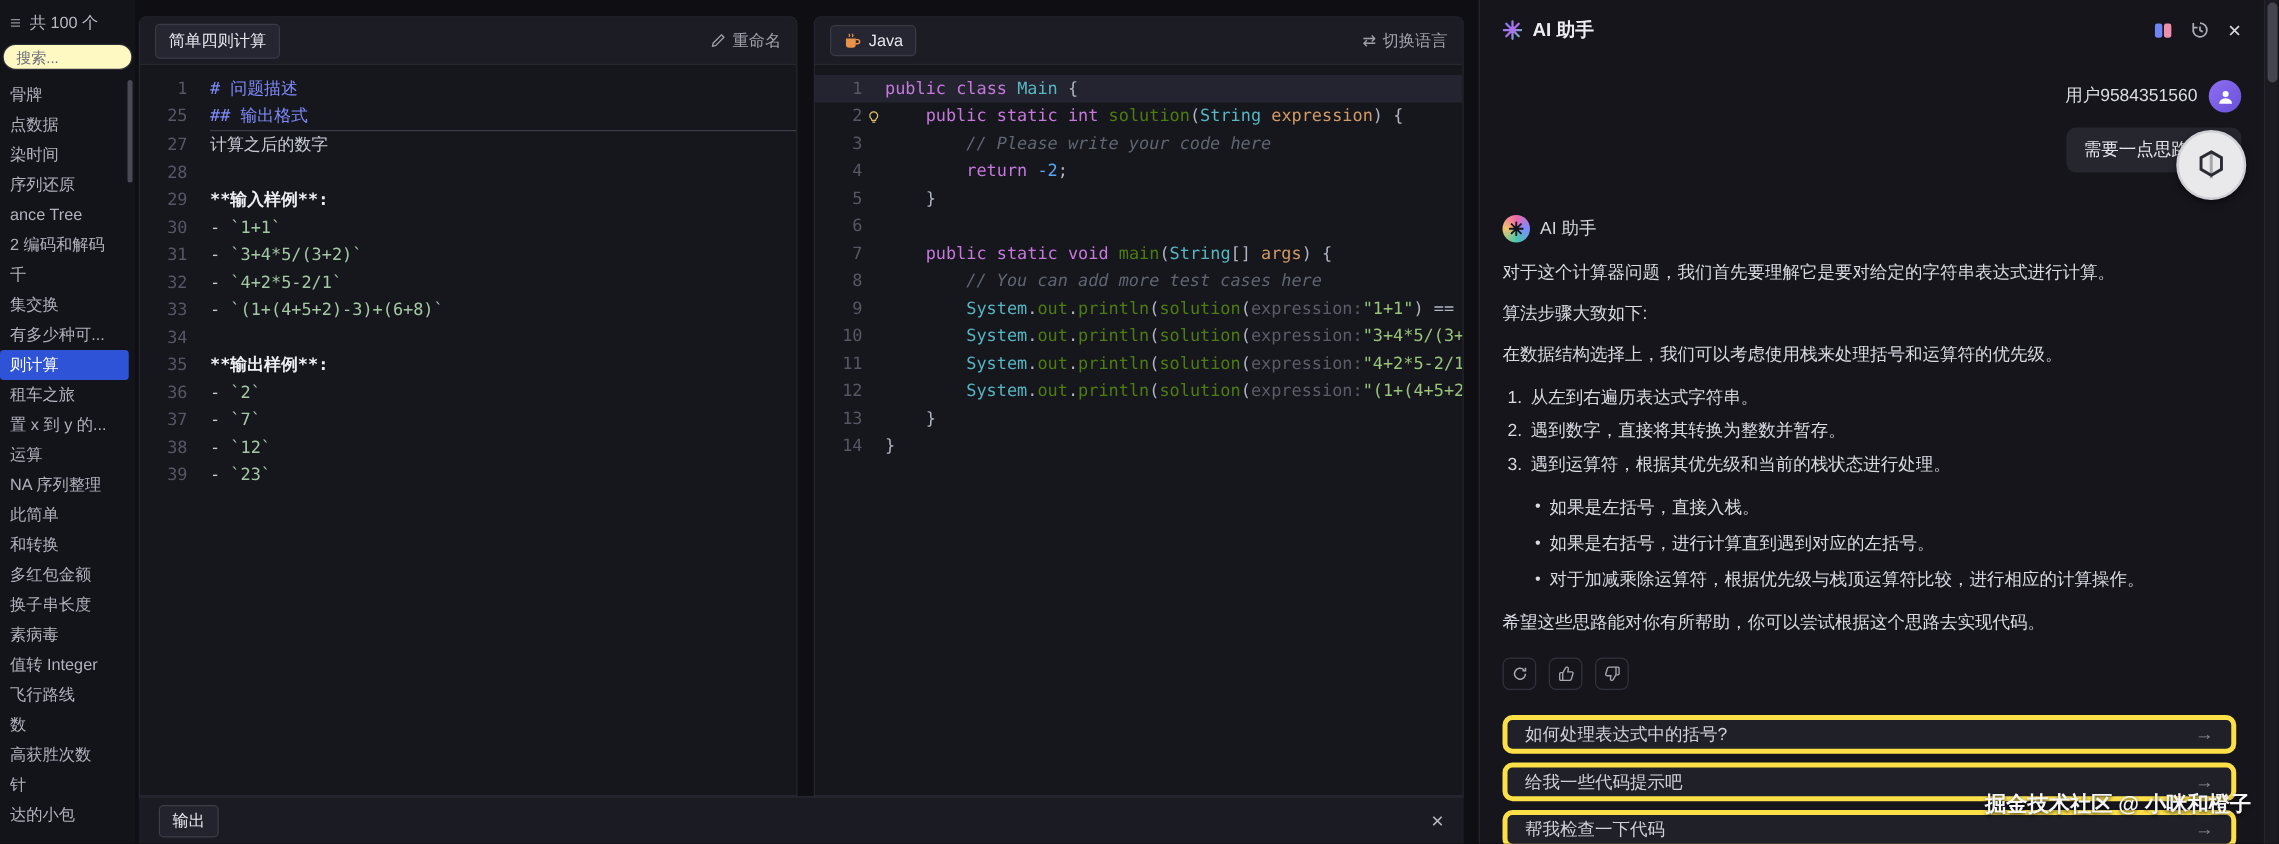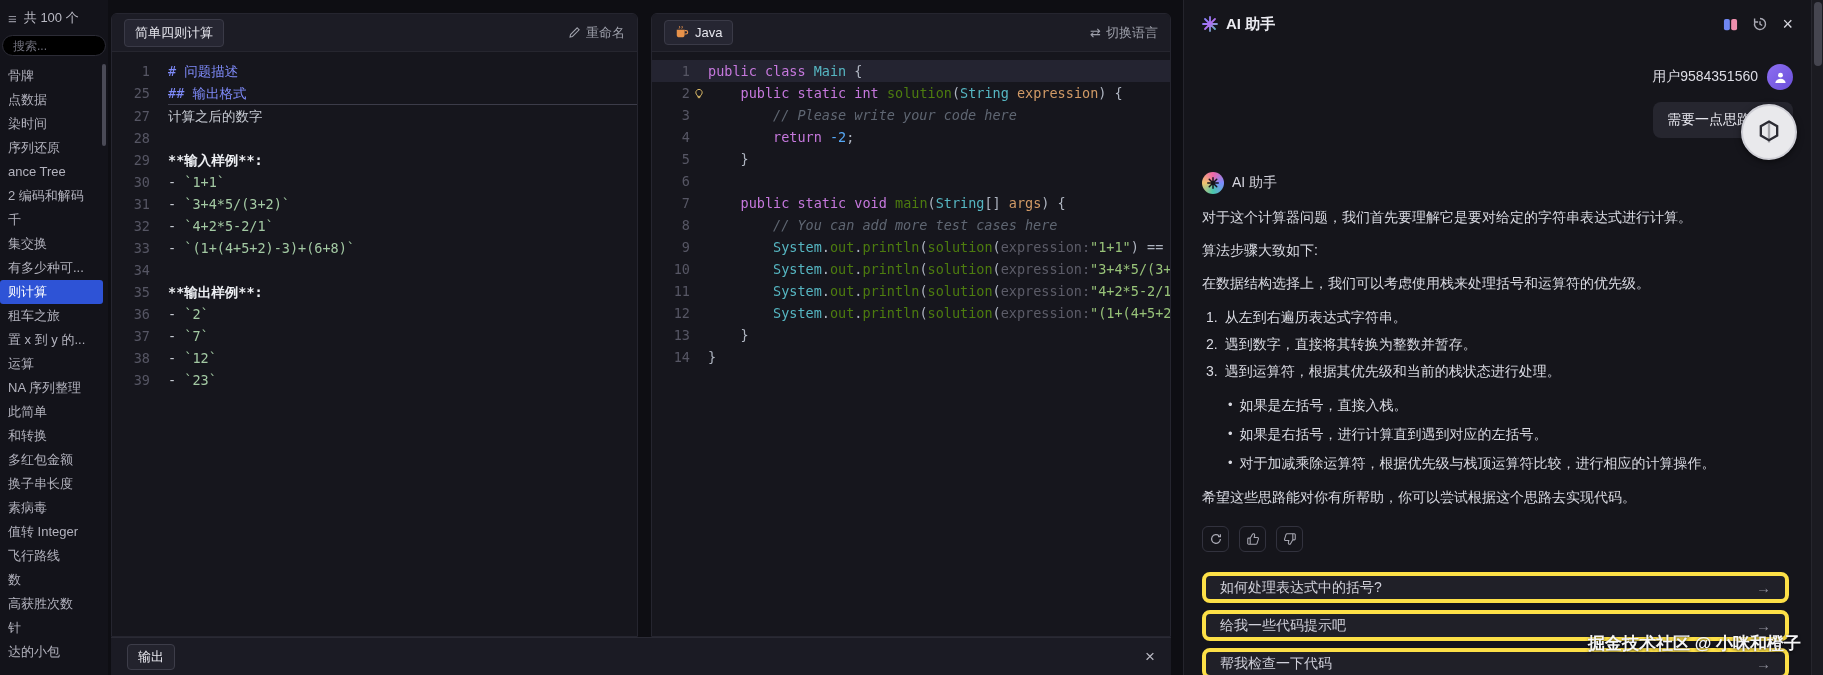--- a/index.html
+++ b/index.html
@@ -3,32 +3,32 @@
 <meta charset="utf-8">
 <style>
   * { margin:0; padding:0; box-sizing:border-box; }
   html,body { width:1823px; height:675px; overflow:hidden; }
   body { background:#0e0e13; font-family:"Liberation Sans","DejaVu Sans",sans-serif; color:#c9c9d2; position:relative; }
 
   
   .sidebar { position:absolute; left:0; top:0; bottom:0; width:108px; background:#13131a; overflow:hidden; }
   .side-head { display:flex; align-items:center; gap:7px; padding:9px 4px 6px 8px; color:#b9b9c3; font-size:13px; white-space:nowrap; }
   .burger { color:#8e8e99; font-size:15px; cursor:pointer; }
-  .search { display:block; width:96%; margin:2px 4px 8px 2px; height:21px; border-radius:11px; border:1px solid #2c2c36; background:#000000; color:#8b8b96; font-size:12px; padding:0 10px; outline:none; }
+  .search { display:block; width:96%; margin:2px 4px 8px 2px; height:21px; border-radius:11px; border:1px solid #2c2c36; background:#fef9c3; color:#8b8b96; font-size:12px; padding:0 10px; outline:none; }
   .search::placeholder { color:#70707c; }
   .side-list { }
   .side-item { height:24px; line-height:24px; padding-left:8px; font-size:13px; color:#b2b2bd; white-space:nowrap; overflow:hidden; cursor:pointer; }
   .side-item.sel { background:#2e53d6; color:#ffffff; border-radius:3px; margin-right:5px; }
   .side-scroll { position:absolute; right:2px; top:64px; width:4px; height:82px; background:#4a4a56; border-radius:2px; }
 
   
   .panel { position:absolute; top:13px; bottom:38px; background:#16161d; border:1px solid #25252f; border-radius:6px 6px 0 0; overflow:hidden; display:flex; flex-direction:column; }
   .panel-head { height:38px; flex:none; display:flex; align-items:center; padding:0 12px; background:#1c1c25; border-bottom:1px solid #26262f; }
   .spacer { flex:1; }
-  .chipbtn { display:flex; align-items:flex-start; gap:6px; font-size:13px; color:#e7e7ee; background:#262632; border:1px solid #3a3a47; border-radius:4px; padding:4px 10px; cursor:pointer; white-space:nowrap; }
+  .chipbtn { display:flex; align-items:flex-end; gap:6px; font-size:13px; color:#e7e7ee; background:#262632; border:1px solid #3a3a47; border-radius:4px; padding:4px 10px; cursor:pointer; white-space:nowrap; }
   .ghostbtn { display:flex; align-items:center; gap:5px; font-size:13px; color:#9ea0ab; cursor:pointer; white-space:nowrap; }
 
   #problem-panel { left:111px; width:527px; }
   #code-panel   { left:651px; width:520px; }
 
   .lines { padding-top:8px; flex:1; overflow:hidden; }
   .ln { display:flex; line-height:22px; font-family:"DejaVu Sans Mono","DejaVu Sans",monospace; font-size:13.5px; white-space:pre; }
   .ln .gut { width:38px; flex:none; text-align:right; color:#565664; }
   .ln .marg { width:18px; flex:none; display:flex; align-items:center; justify-content:center; }
   .ln .lt { flex:1; min-width:0; overflow:hidden; }

